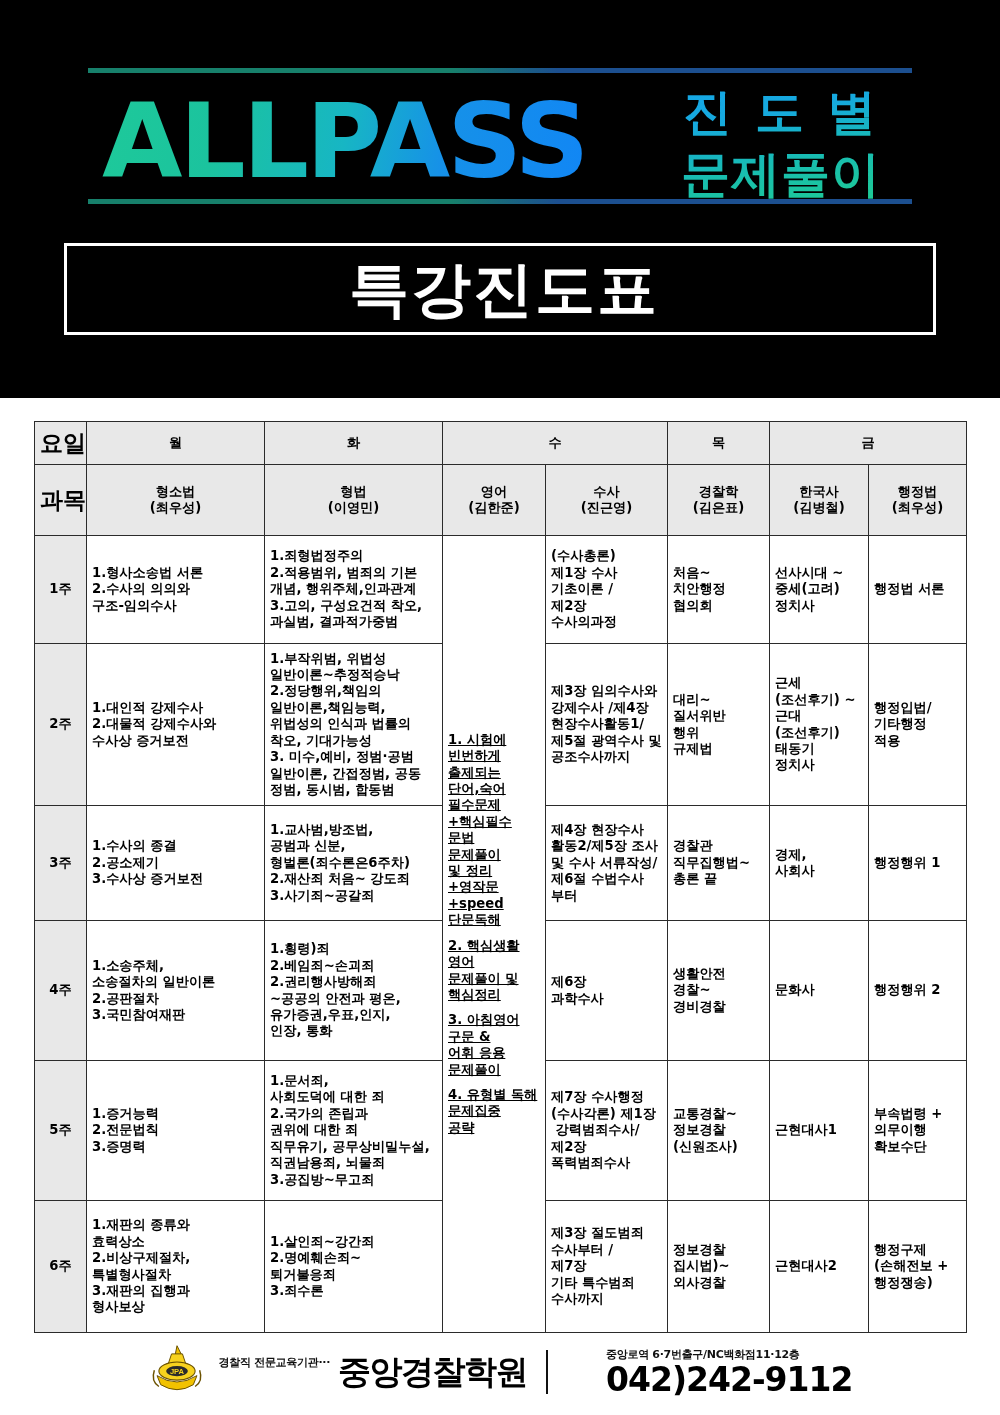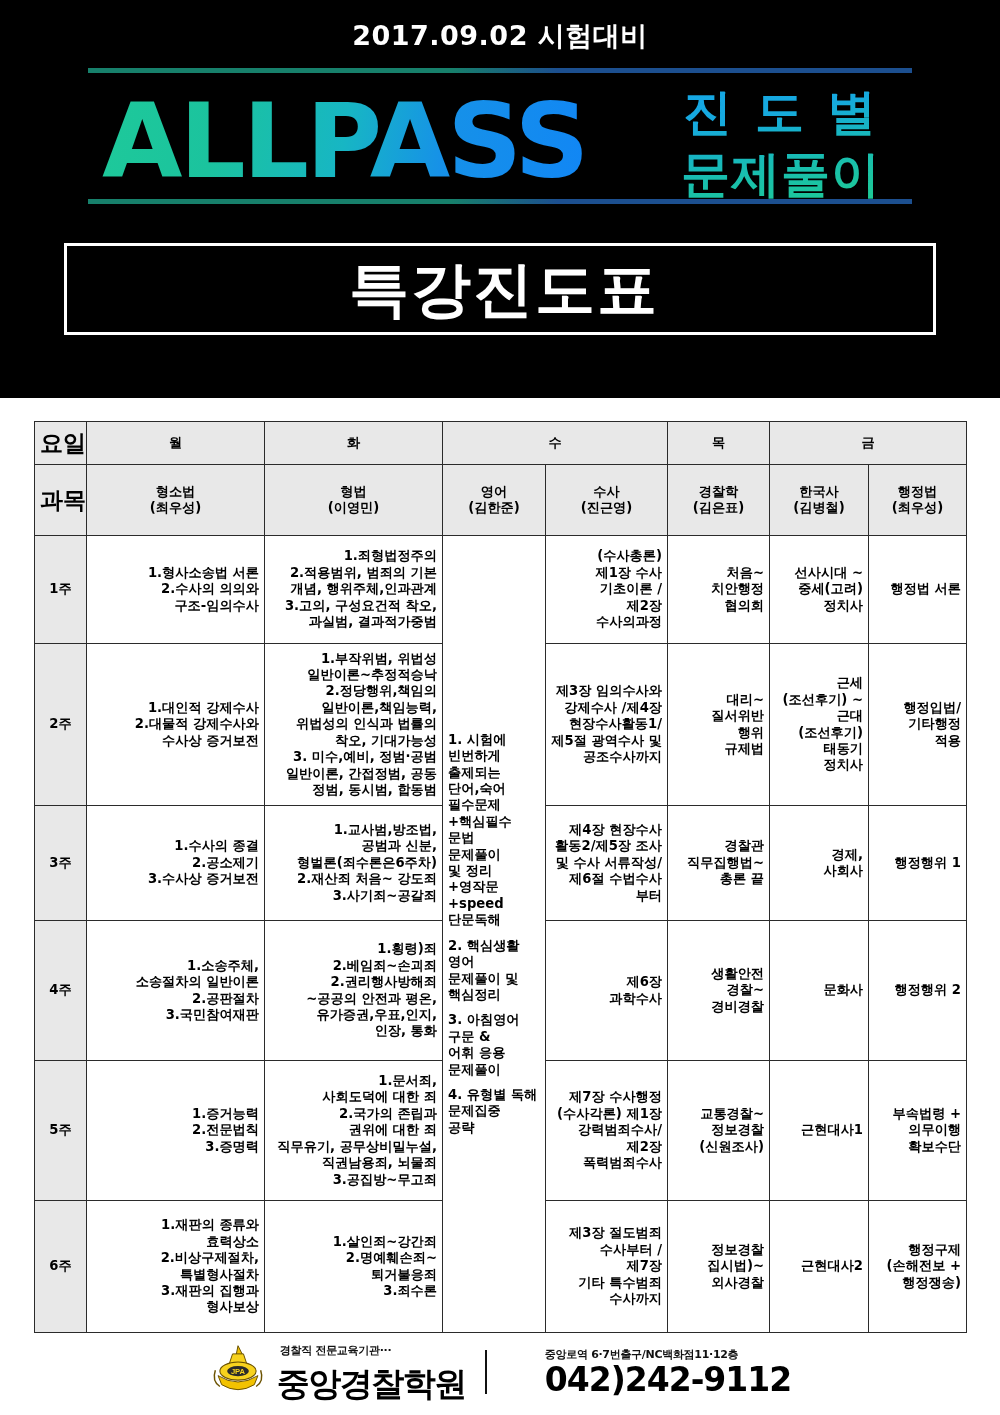--- a/index.html
+++ b/index.html
@@ -143,29 +143,29 @@
     font-size: 23px;
     line-height: 23px;
   }
   td.weekcell {
     background: #e8e8e8;
     text-align: center;
     font-size: 20px;
     font-weight: 900;
     width: 52px;
   }
-  td.lcell { text-align: right; }
+  td.lcell { text-align: left; }
   td.eng {
     text-align: left;
     font-size: 14.5px;
     line-height: 19.5px;
     vertical-align: top;
     padding-top: 9px;
   }
-  td.eng .eitem { display: block; padding-left: 17px; text-indent: -17px; margin-bottom: 9px; }
+  td.eng .eitem { display: block; padding-left: 17px; text-indent: -17px; margin-bottom: 9px; text-decoration: underline; }
   td.eng .eitem:last-child { margin-bottom: 0; }
 
   td.compact { font-size: 12.4px; line-height: 15.1px; }
 
   .cellline { display: block; white-space: pre-wrap; }
 
   
   col.c-week  { width: 52px; }
   col.c-mon   { width: 178px; }
   col.c-tue   { width: 178px; }
@@ -180,39 +180,38 @@
     position: absolute;
     left: 0; bottom: 8px;
     width: 1000px;
     height: 70px;
     display: flex;
     align-items: center;
     justify-content: center;
     gap: 10px;
   }
   .jpa-logo { width: 58px; height: 58px; flex: 0 0 58px; }
-  .foot-name { display: flex; flex-direction: column; justify-content: flex-end; gap: 8px; }
+  .foot-name { display: flex; flex-direction: row; justify-content: flex-end; gap: 8px; }
   .foot-tag {
     font-size: 11px; font-weight: bold; color: #111;
     letter-spacing: -0.3px; margin-bottom: 1px; padding-left: 3px;
   }
   .foot-academy { font-size: 33px; font-weight: 900; color: #000; letter-spacing: -1.5px; line-height: 34px; }
   .foot-div { width: 2px; height: 44px; background: #111; margin: 0 9px; }
   .foot-right { display: flex; flex-direction: column; justify-content: center; margin-left: 39px; }
   .foot-addr { font-size: 11px; font-weight: bold; color: #111; letter-spacing: -0.3px; margin-bottom: 1px; }
   .foot-phone { font-size: 33px; font-weight: 900; color: #000; letter-spacing: -1px; line-height: 34px; }
 </style>
 </head>
 <body>
 
 <div class="page">
 
   <div class="banner">
 
-    <div class="date-line">2017.09.02  시험대비</div>
 
     <div class="logo-block">
       <div class="rule top"></div>
       <div class="allpass">ALLPASS</div>
       <div class="sub-ko">
         <div class="l1">진 도 별</div>
         <div class="l2">문제풀이</div>
       </div>
       <div class="rule bottom"></div>
     </div>

